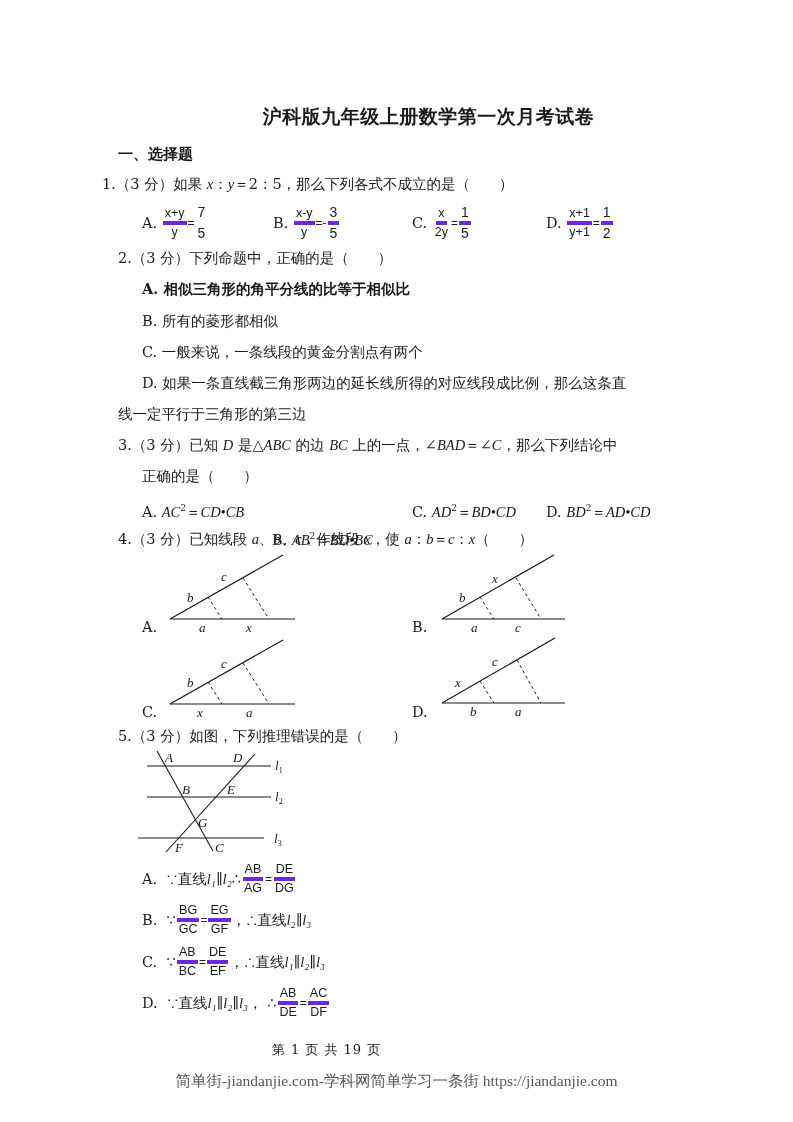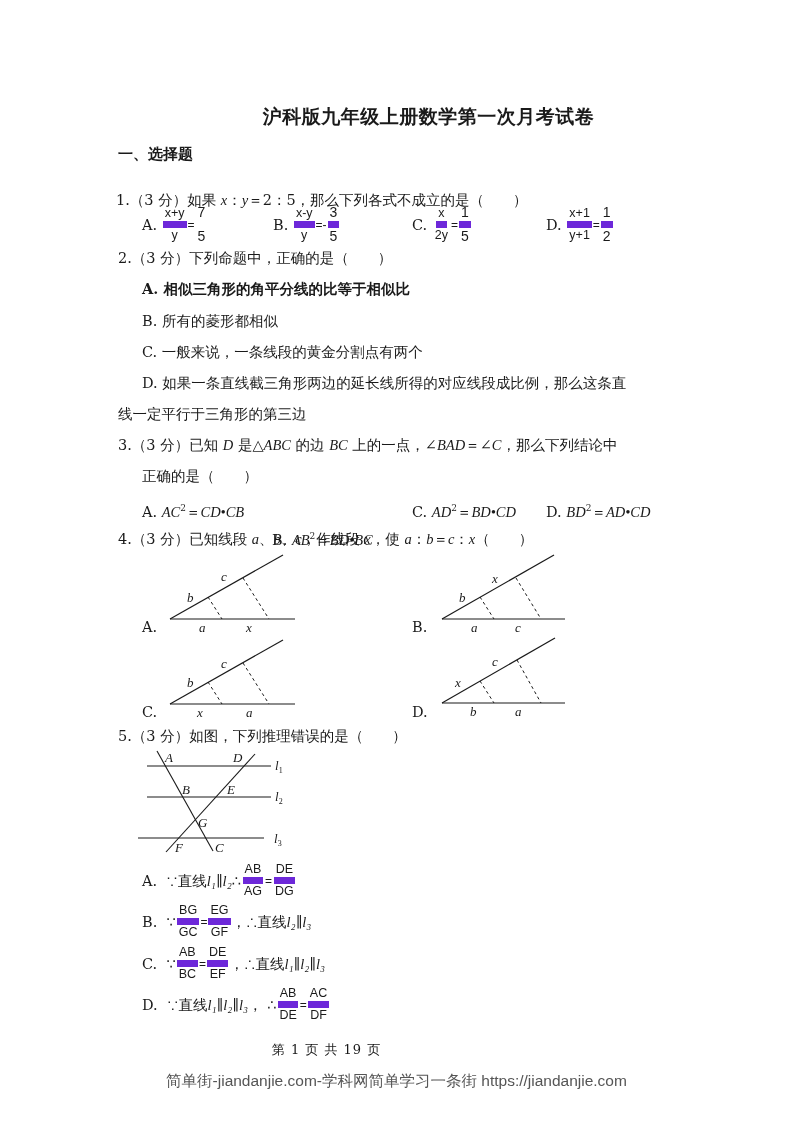--- a/index.html
+++ b/index.html
@@ -6,39 +6,39 @@
   body { width: 793px; height: 1122px; position: relative; overflow: hidden;
          font-family: "DejaVu Serif", "Liberation Serif", serif; color: #1a1a1a; }
   .abs { position: absolute; white-space: nowrap; }
   .title { left: 0; width: 793px; top: 104px; text-align: center; font-size: 19px; font-weight: bold; letter-spacing: 0.5px; padding-left: 32px; }
   .section { left: 118px; top: 145px; font-size: 15px; font-weight: bold; }
   .q { font-size: 14.5px; line-height: 20px; }
   .opt { font-size: 14.5px; line-height: 20px; }
   i, .it { font-style: italic; font-family: "Liberation Serif", "DejaVu Serif", serif; }
   .frac { display: inline-flex; flex-direction: column; align-items: center; vertical-align: middle;
           font-family: "Liberation Sans", "DejaVu Sans", sans-serif; font-size: 12.5px; line-height: 15px; margin: 0 1px; }
-  .frac .num { border-bottom: 7px solid #6d28d9; padding: 0 2px; }
+  .frac .num { border-bottom: 4px solid #6d28d9; padding: 0 2px; }
   .frac .den { padding: 0 2px; }
   .frac.big { font-size: 14px; line-height: 17px; }
   .eq { font-family: "Liberation Sans", sans-serif; font-size: 12px; vertical-align: middle; }
   .fr-row { display: inline-flex; align-items: center; }
   sup { font-size: 9px; vertical-align: 6px; }
   .footer-page { left: 0; width: 653px; top: 1041px; text-align: center; font-size: 13px; letter-spacing: 1px; }
   .watermark { left: 0; width: 793px; top: 1071px; text-align: center; font-size: 15.5px; color: #555;
-               font-family: Liberation Sans, sans-serif; }
+               font-family: Liberation Serif, serif; }
   svg text { font-family: "Liberation Serif", "DejaVu Serif", serif; font-style: italic; font-size: 13px; fill: #1a1a1a; }
   svg .sub { font-size: 8px; font-style: normal; }
 </style>
 </head>
 <body>
 
 <div class="abs title">沪科版九年级上册数学第一次月考试卷</div>
 <div class="abs section">一、选择题</div>
 
-<div class="abs q" style="left:116px; top:174px;margin-top:16px;">
+<div class="abs q" style="left:102px; top:174px;">
   <span>1.</span><span>（3 分）</span><span>如果 </span><i>x</i><span>：</span><i>y</i><span>＝2：5，那么下列各式不成立的是（　　）</span>
 </div>
 
 <div class="abs opt fr-row" style="left:142px; top:204px;">
   <span>A.</span>&nbsp;
   <span class="frac">
       <span class="num">x+y</span>
       <span class="den">y</span>
     </span><span class="eq">=</span><span class="frac big">
       <span class="num" style="border-color:#fff">7</span>

